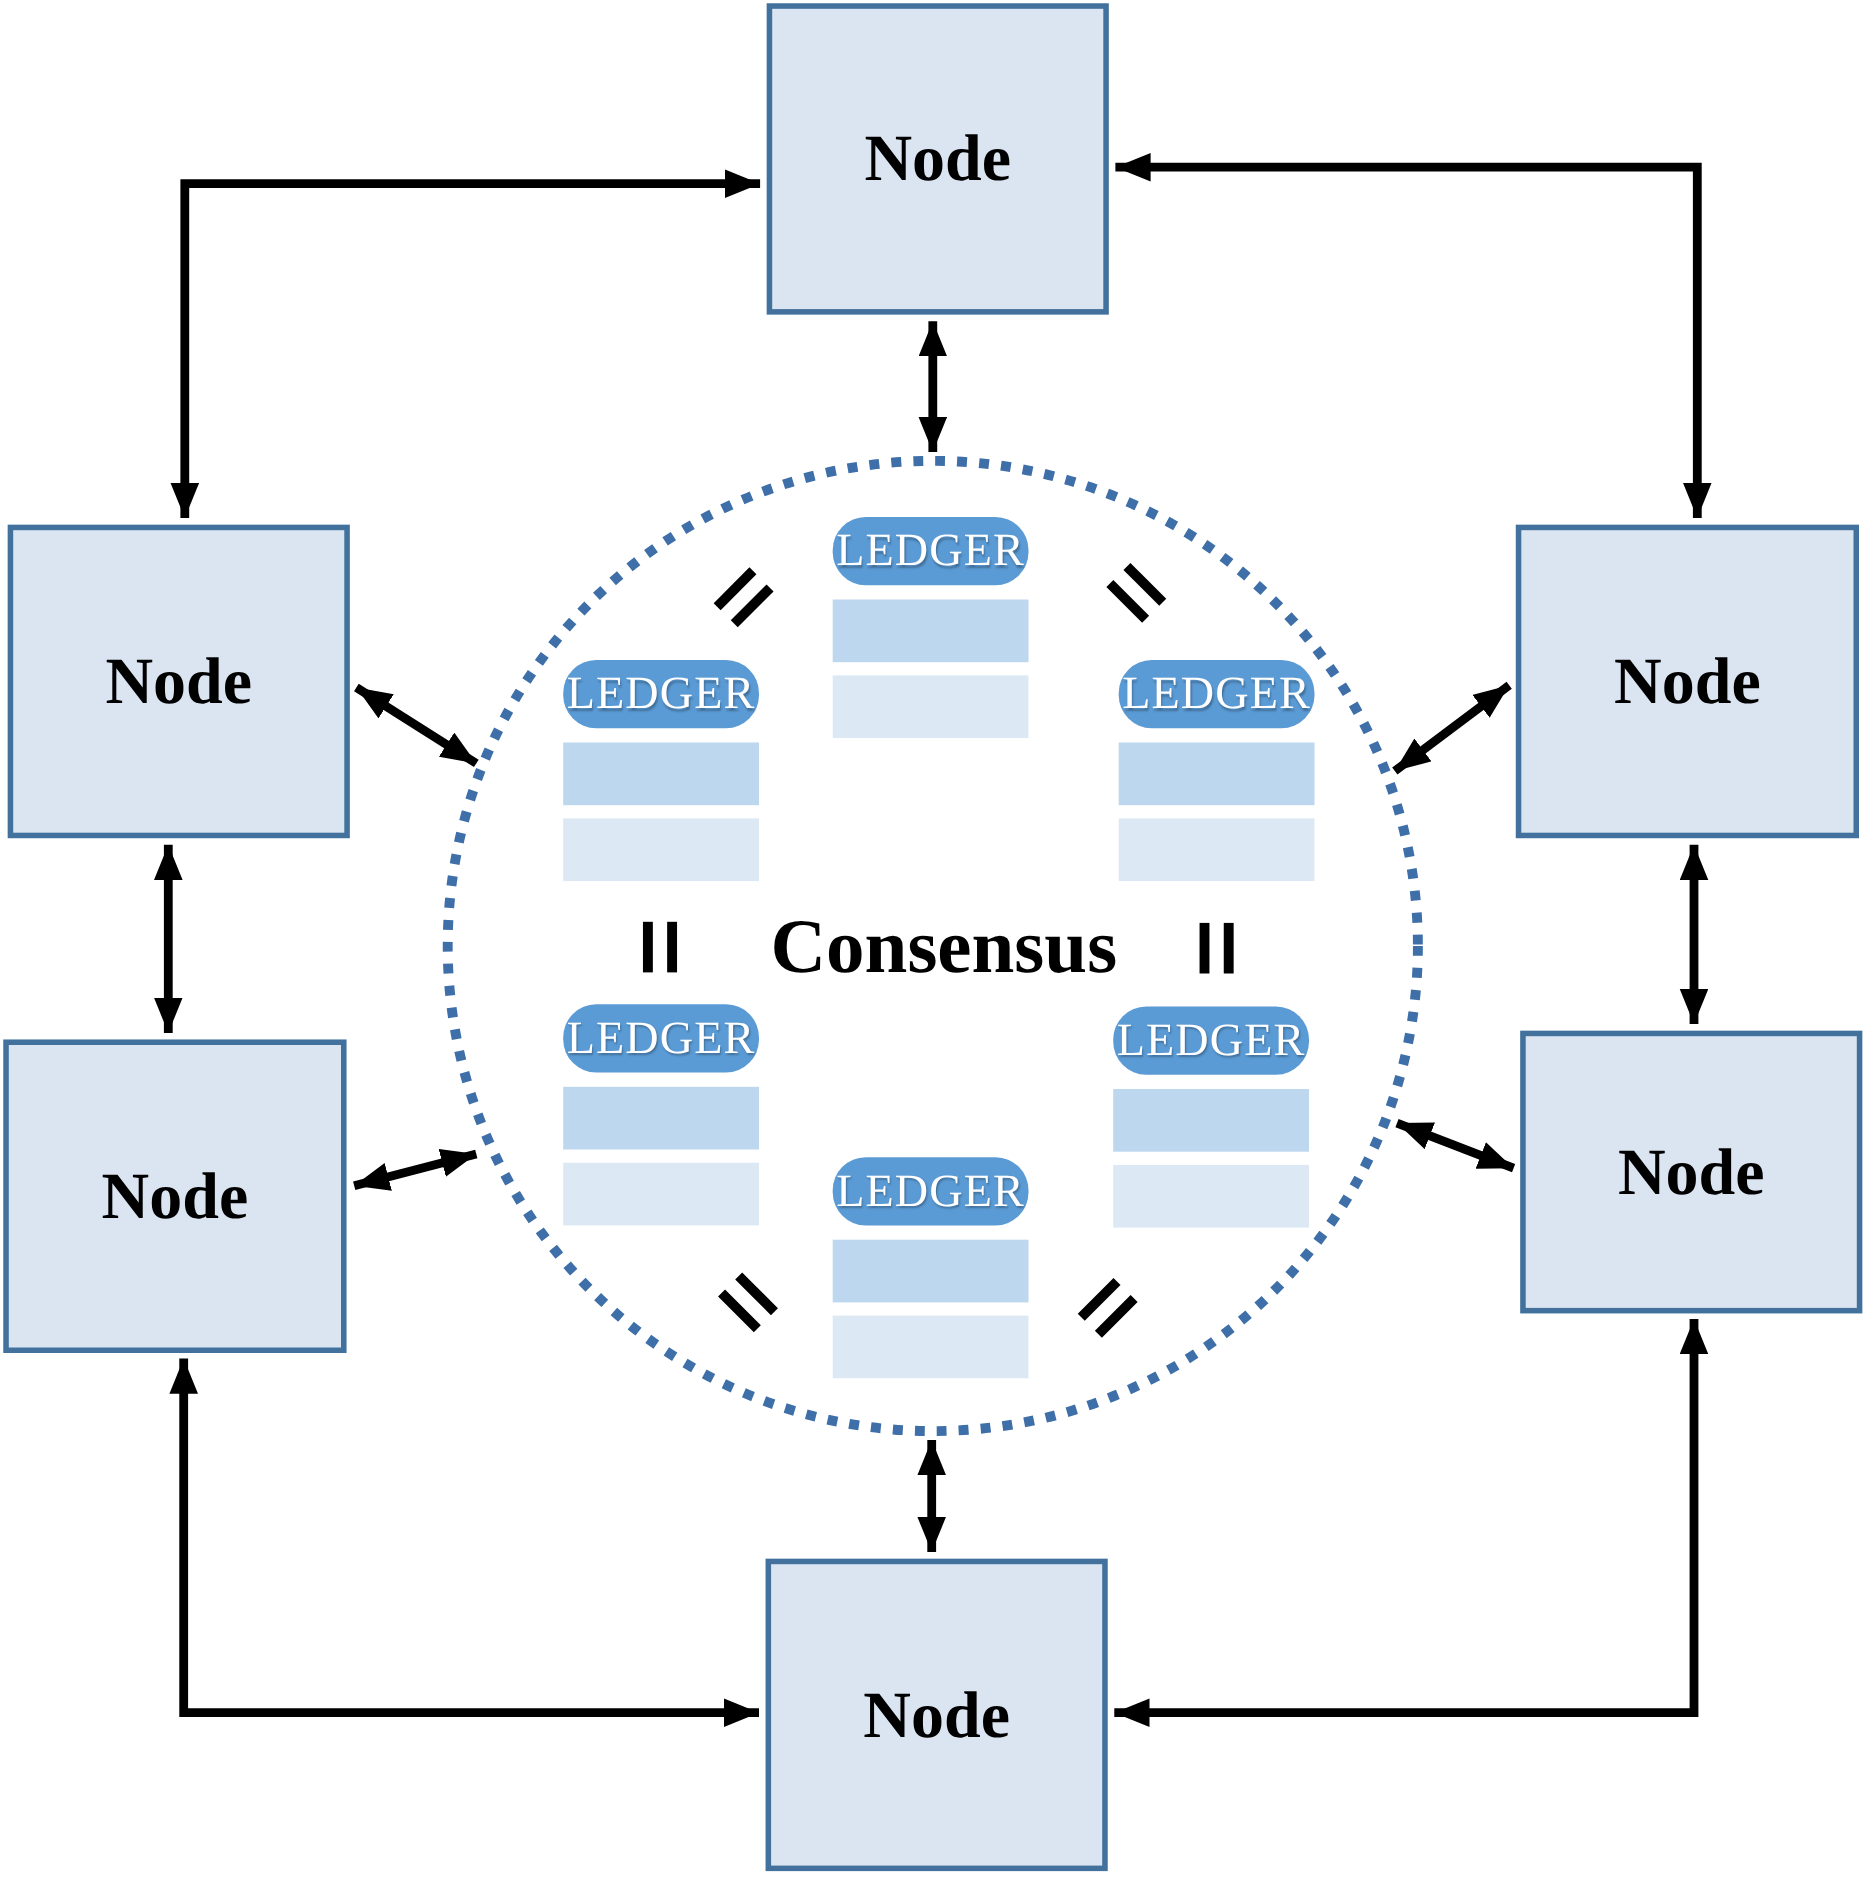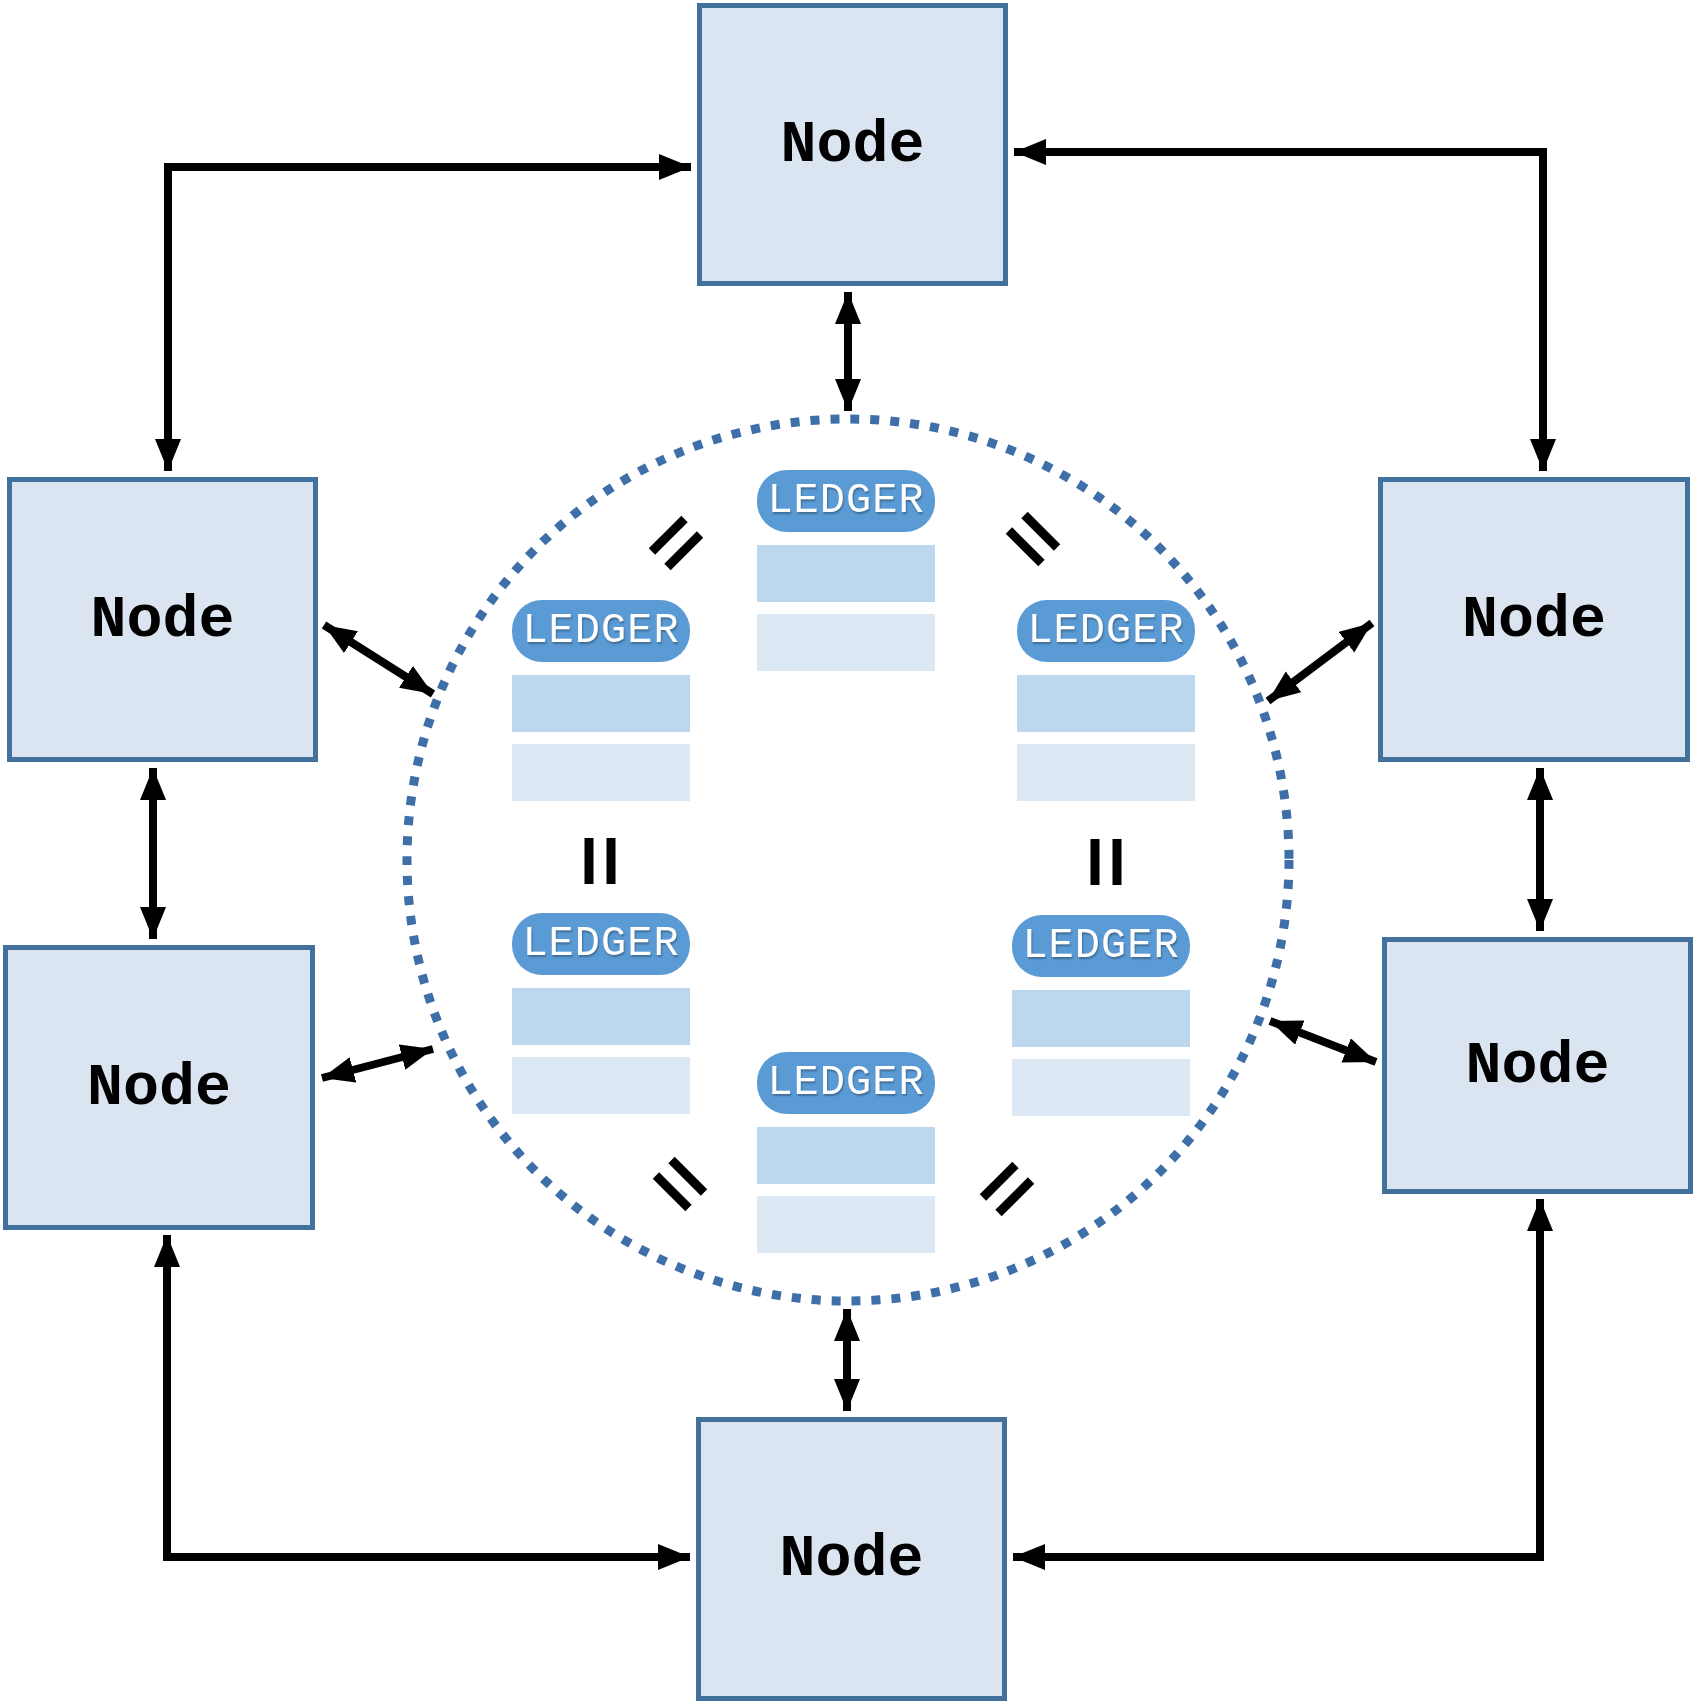--- a/index.html
+++ b/index.html
@@ -1,19 +1,19 @@
 <!DOCTYPE html>
 <html style="--background: #ffffff; --node-fill: #dbe5f1; --node-border: #41719c; --ledger-header: #5b9bd5; --ledger-row-mid: #bdd7ee; --ledger-row-light: #dce9f5; --circle-border: #3e6fa8; --arrow: #000000; --text: #000000;"><head>
 <meta charset="utf-8">
 <style>
   html,body { margin:0; padding:0; background:#ffffff; }
   .canvas {
     position:relative; width:1698px; height:1706px; overflow:hidden;
     background: var(--background, #ffffff);
-    font-family:Liberation Mono, monospace;
+    font-family:Liberation Serif, serif;
   }
   .overlay { position:absolute; left:0; top:0; width:1698px; height:1706px; }
   .arrow { stroke:#000; stroke-width:8; fill:none; }
   .lconn { stroke:#000; stroke-width:8; fill:none; }
   .eq-bar { stroke:#000; stroke-width:9; }
   .ring { stroke: var(--circle-border, #3e6fa8); stroke-width:9; fill:none; stroke-dasharray:9 11; }
   .node {
     position:absolute; box-sizing:border-box;
     background: var(--node-fill, #dbe5f1);
     border:5px solid var(--node-border, #41719c);
@@ -132,14 +132,15 @@
     <div class="ledger-header">LEDGER</div>
     <div class="ledger-row-mid"></div>
     <div class="ledger-row-light"></div>
   </div>
   <div class="ledger" style="left:757px; top:1052px;">
     <div class="ledger-header">LEDGER</div>
     <div class="ledger-row-mid"></div>
     <div class="ledger-row-light"></div>
   </div>
 
+  <div class="consensus-label">Consensus</div>
 
 </div>
 
 </body></html>

